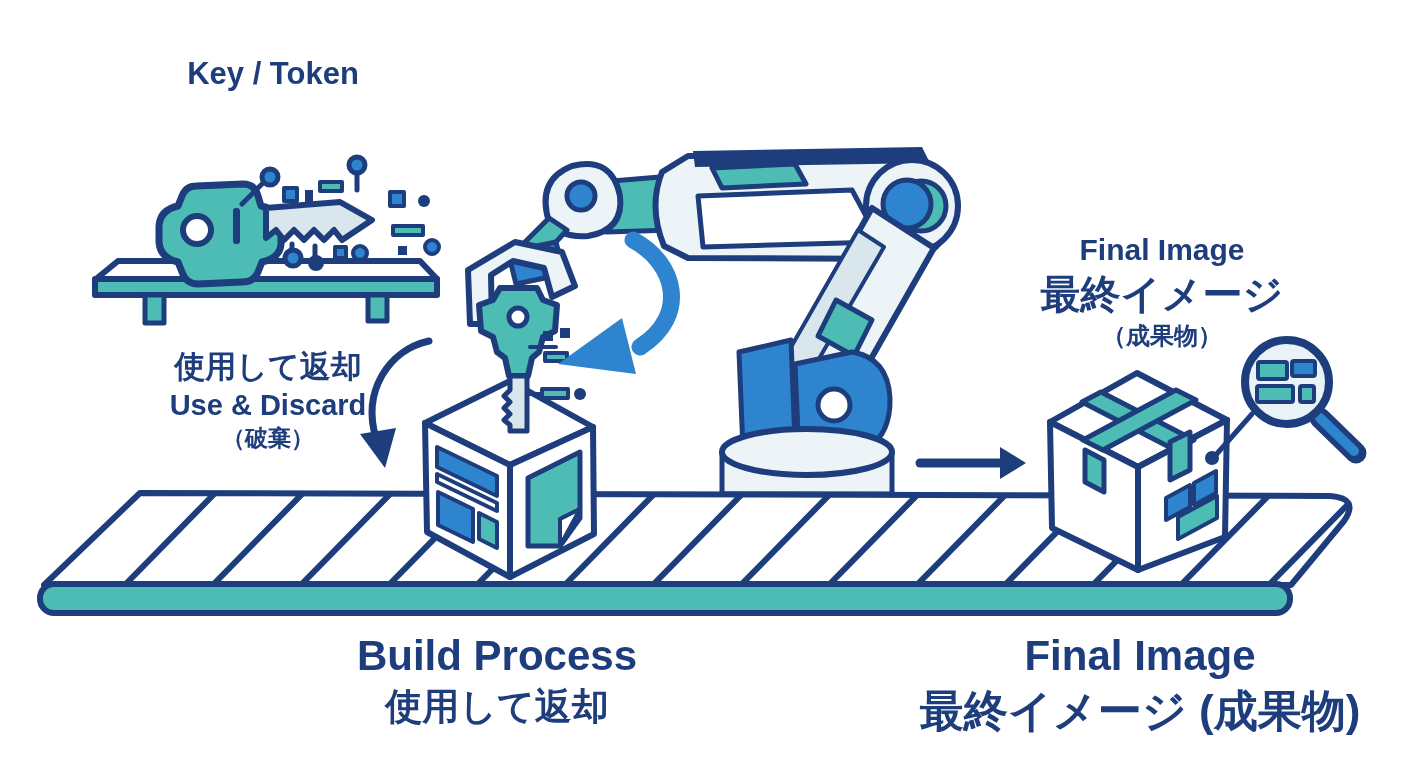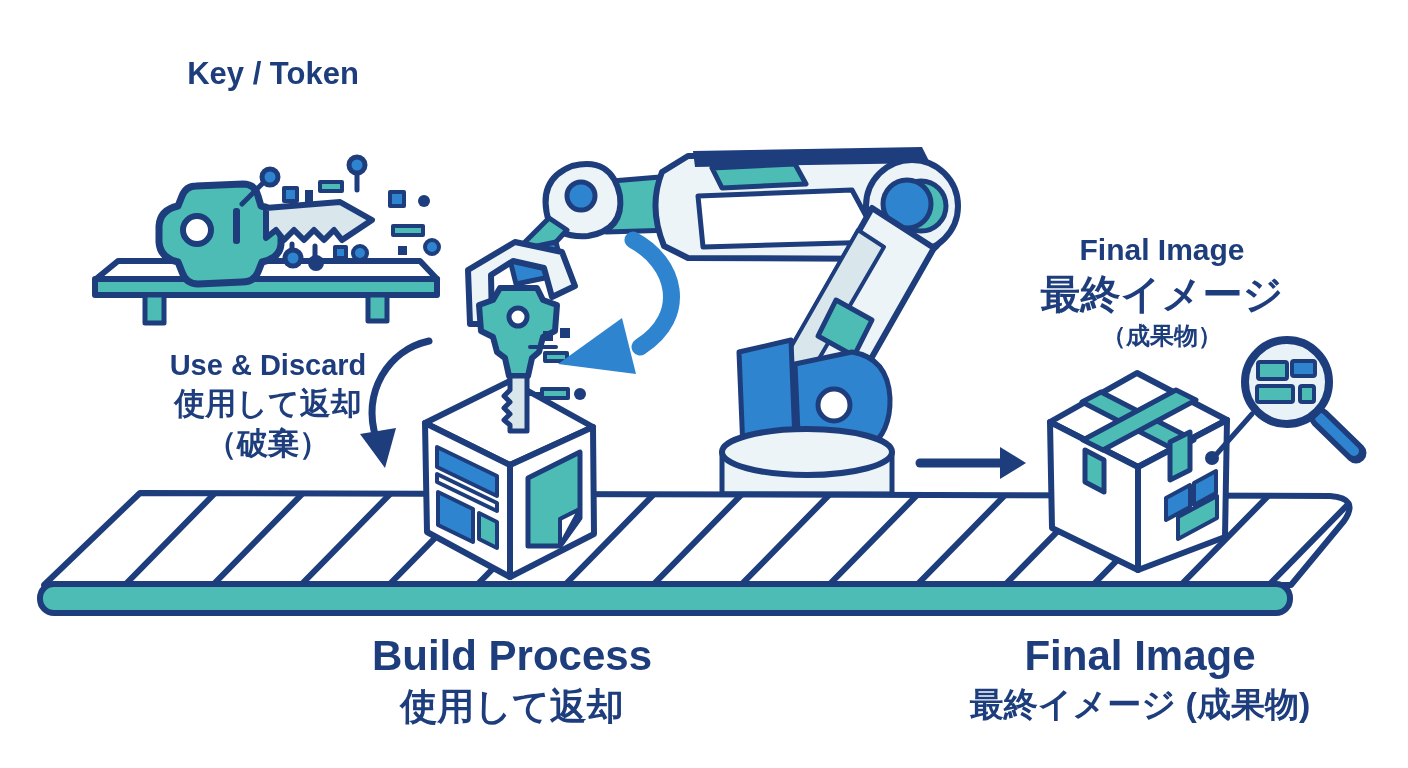--- a/index.html
+++ b/index.html
@@ -203,34 +203,34 @@
     <rect class="ft s s4" x="1257" y="386" width="36" height="16" rx="2"></rect>
     <rect class="ft s s4" x="1300" y="386" width="14" height="16" rx="2"></rect>
   </g>
 </svg>
 
 <div class="label" style="left:273px;top:54px;font-size:31px;">
   <div>Key / Token</div>
 </div>
 
 <div class="label" style="left:268px;top:347px;font-size:29px;">
+  <div style="font-size:31px">使用して返却</div>
   <div>Use &amp; Discard</div>
-  <div style="font-size:31px">使用して返却</div>
-  <div style="font-size:31px">（破棄）</div>
+  <div style="font-size:23px">（破棄）</div>
 </div>
 
 <div class="label" style="left:1162px;top:231px;font-size:30px;">
   <div>Final Image</div>
   <div style="font-size:40px">最終イメージ</div>
   <div style="font-size:24px">（成果物）</div>
 </div>
 
-<div class="label" style="left:512px;top:629px;font-size:42px;">
+<div class="label" style="left:497px;top:629px;font-size:42px;">
   <div>Build Process</div>
   <div style="font-size:37px">使用して返却</div>
 </div>
 
 <div class="label" style="left:1140px;top:629px;font-size:42px;">
   <div>Final Image</div>
-  <div style="font-size:34px">最終イメージ (成果物)</div>
+  <div style="font-size:44px">最終イメージ (成果物)</div>
 </div>
 
 </div>
 
 </body></html>

